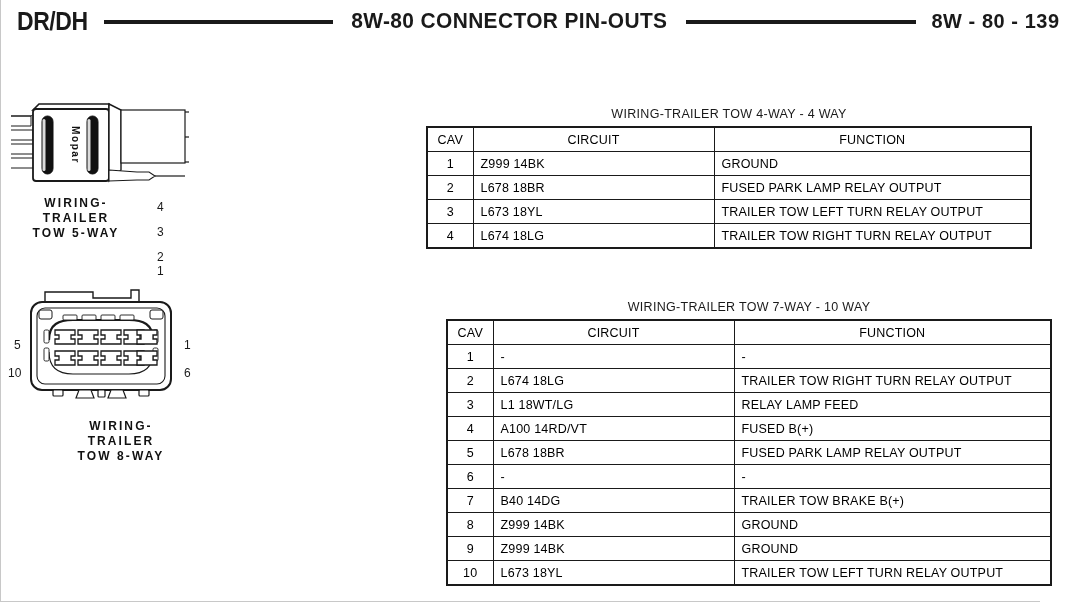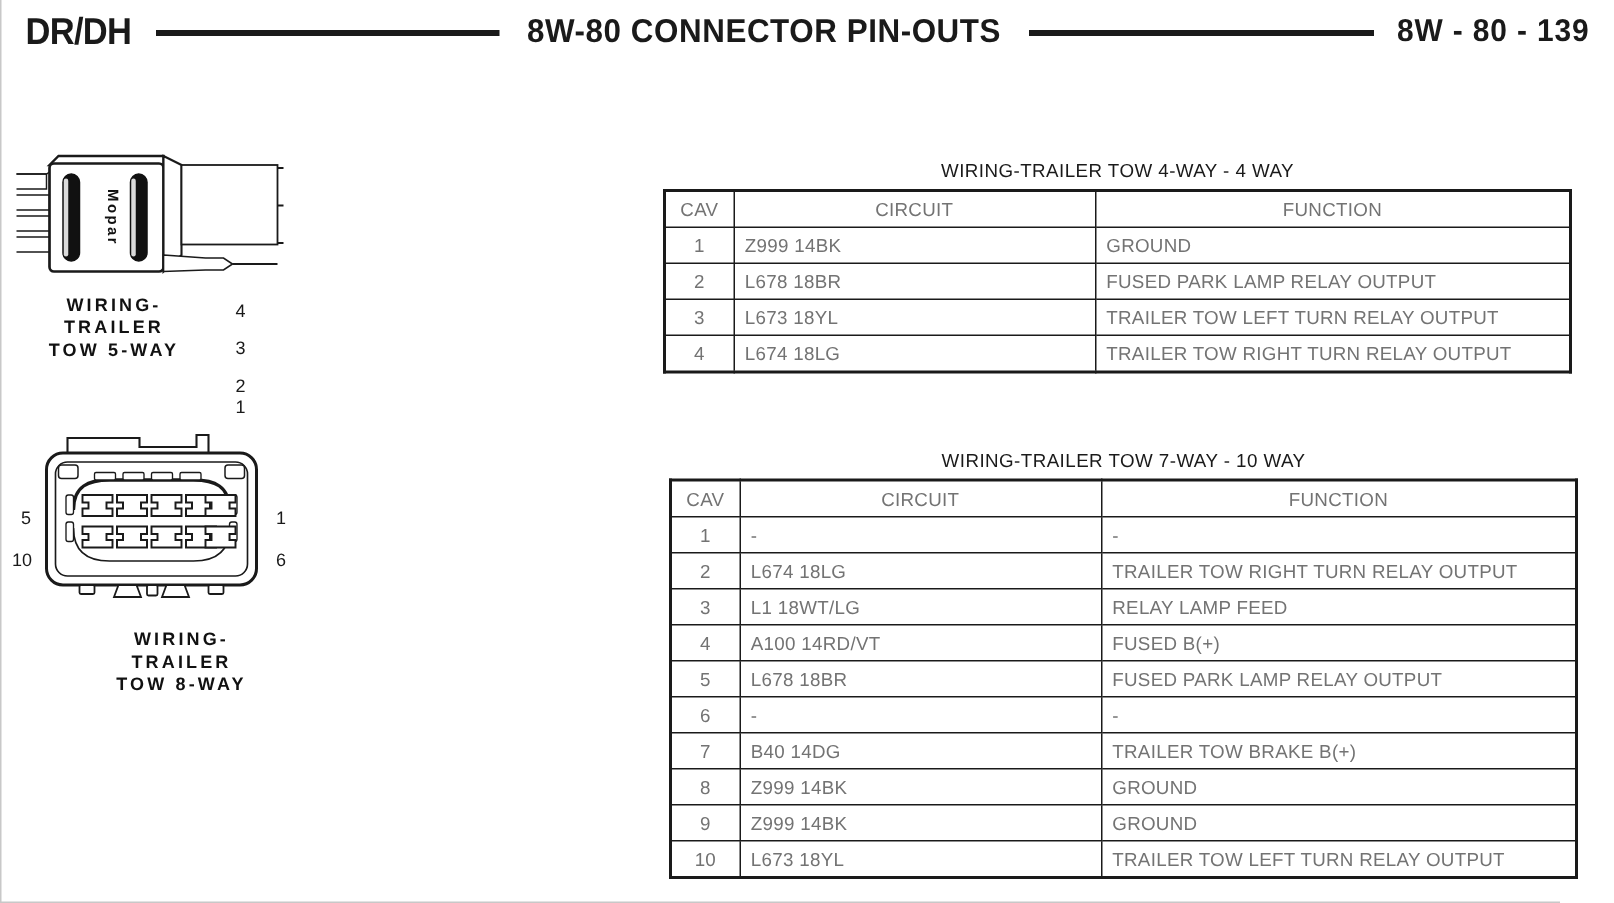--- a/index.html
+++ b/index.html
@@ -92,21 +92,21 @@
     table-layout: fixed;
     width: 606px;
     border: 2px solid #1a1a1a;
     background: #fff;
   }
   table.pinout td, table.pinout th {
     border: 1px solid #1a1a1a;
     height: 23px;
     font-size: 12.5px;
     font-weight: normal;
-    color: #737373;
+    color: #000000;
     font-family: "Liberation Sans Narrow", "Liberation Sans", sans-serif;
     letter-spacing: 0.2px;
     padding: 0;
   }
   table.pinout th.h-cav,
   table.pinout th.h-circuit,
   table.pinout th.h-function { text-align: center; }
   table.pinout td.c-cav {
     text-align: center;
     width: 46px;
@@ -269,21 +269,21 @@
     <span class="pin-num" style="left:169px; top:50px;">1</span>
     <span class="pin-num" style="left:169px; top:78px;">6</span>
   </div>
 
   <div class="conn-caption" style="position:absolute; left:55px; top:419px; width:130px;">
     <div>WIRING-</div>
     <div>TRAILER</div>
     <div>TOW 8-WAY</div>
   </div>
 
-  <div class="table-block" style="left:441px; top:107px;">
+  <div class="table-block" style="left:425px; top:107px;">
     <div class="table-title">WIRING-TRAILER TOW 4-WAY - 4 WAY</div>
     <table class="pinout">
       <colgroup>
           <col class="cav">
           <col class="circuit">
           <col class="function">
         </colgroup>
       <thead>
         <tr>
           <th class="h-cav">CAV</th>

